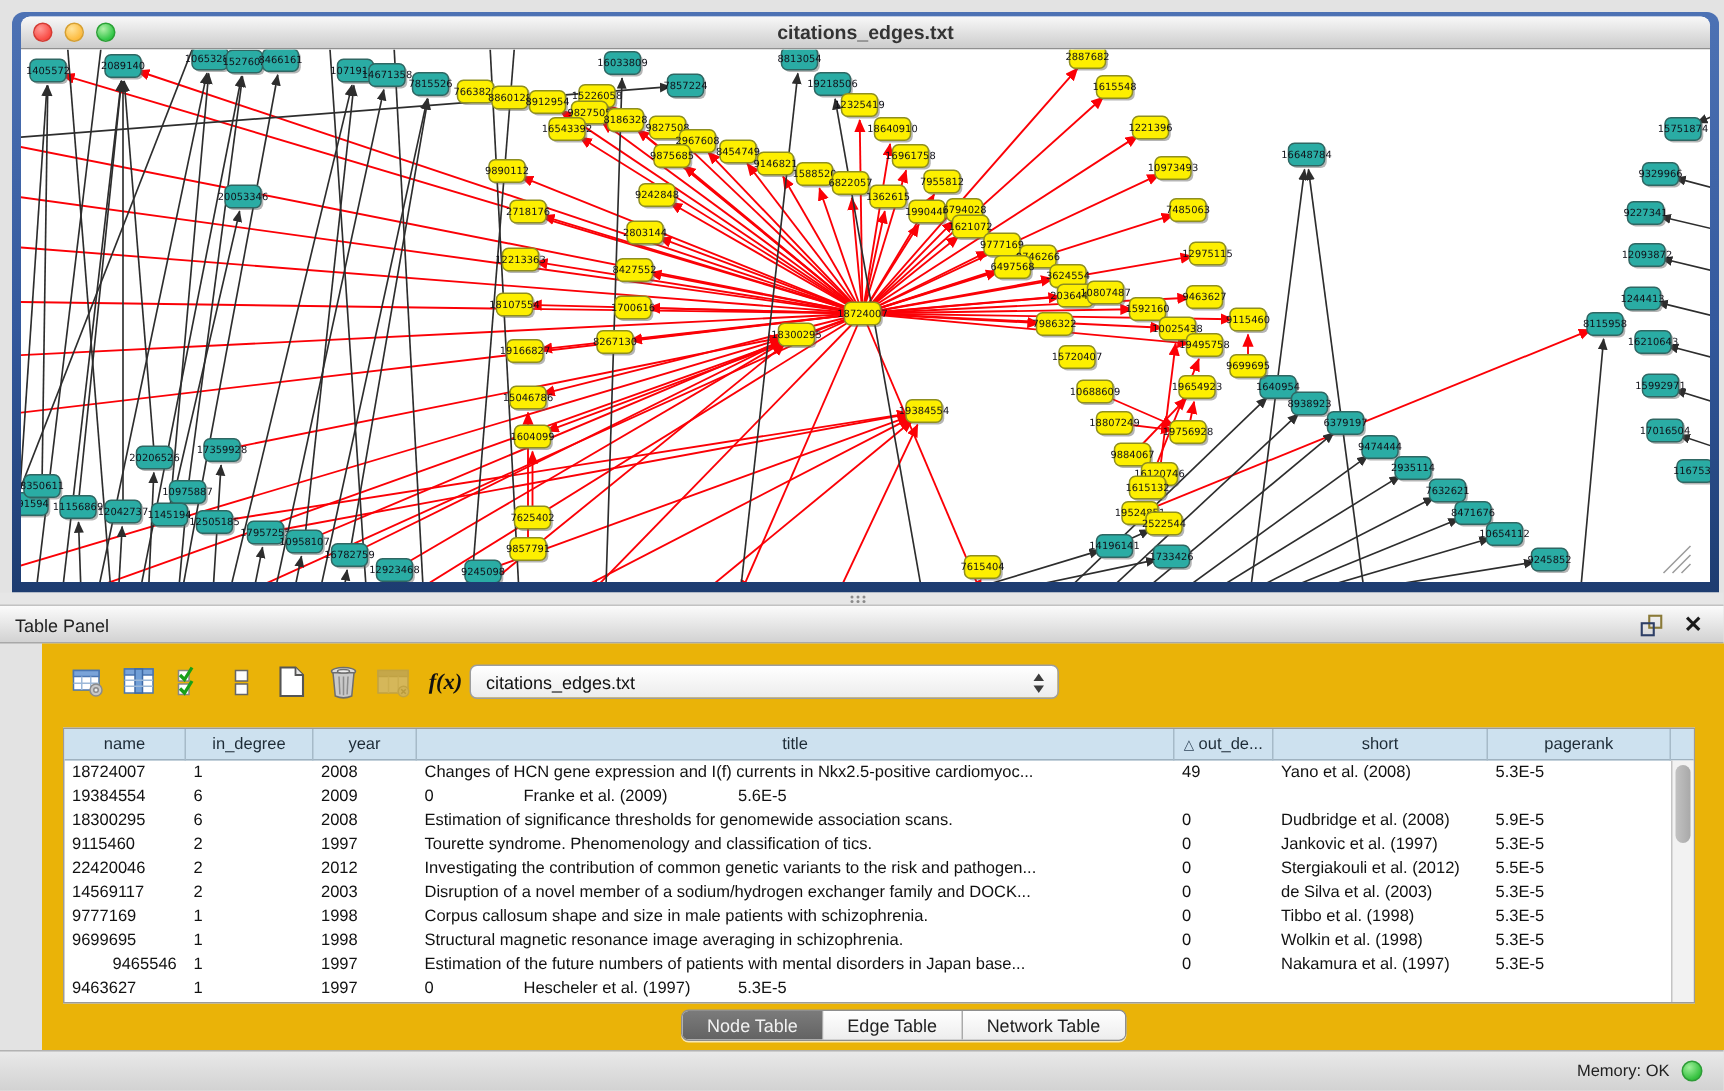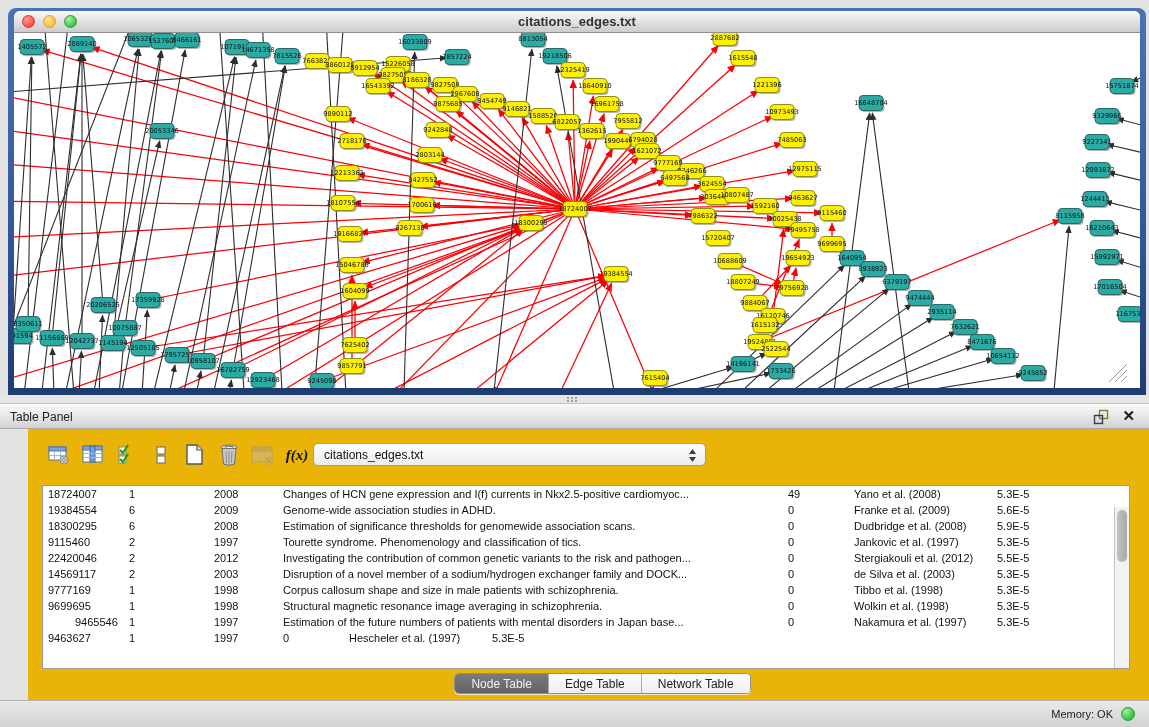--- a/index.html
+++ b/index.html
@@ -932,35 +932,43 @@
     <span class="combo-text">citations_edges.txt</span>
     <span class="combo-arrows">
       <svg width="9" height="15">
         <path d="M4.5 1 L8 6 L1 6 Z" fill="#3c3c3c"></path>
         <path d="M4.5 14 L8 9 L1 9 Z" fill="#3c3c3c"></path>
       </svg>
     </span>
   </div>
 
   <div class="tablebox">
+    <div class="thead" id="thead">
+        <div class="th" style="width: 81px;">name</div>
+        <div class="th" style="width: 85px;">in_degree</div>
+        <div class="th" style="width: 69px;">year</div>
+        <div class="th" style="width: 505px;">title</div>
+        <div class="th" style="width: 66px;"><span class="sortg">△</span>out_de...</div>
+        <div class="th" style="width: 143px;">short</div>
+        <div class="th" style="width: 122px;">pagerank</div>
+      </div>
     <div id="tbody">
         <div class="trow">
           <div class="td" style="width: 81px;">18724007</div>
           <div class="td" style="width: 85px;">1</div>
           <div class="td" style="width: 69px;">2008</div>
           <div class="td" style="width: 505px;">Changes of HCN gene expression and I(f) currents in Nkx2.5-positive cardiomyoc...</div>
           <div class="td" style="width: 66px;">49</div>
           <div class="td" style="width: 143px;">Yano et al. (2008)</div>
           <div class="td" style="width: 122px;">5.3E-5</div>
         </div>
         <div class="trow">
           <div class="td" style="width: 81px;">19384554</div>
           <div class="td" style="width: 85px;">6</div>
           <div class="td" style="width: 69px;">2009</div>
-          <div class="td" style="width: 505px;">Genome-wide association studies in ADHD.</div>
           <div class="td" style="width: 66px;">0</div>
           <div class="td" style="width: 143px;">Franke et al. (2009)</div>
           <div class="td" style="width: 122px;">5.6E-5</div>
         </div>
         <div class="trow">
           <div class="td" style="width: 81px;">18300295</div>
           <div class="td" style="width: 85px;">6</div>
           <div class="td" style="width: 69px;">2008</div>
           <div class="td" style="width: 505px;">Estimation of significance thresholds for genomewide association scans.</div>
           <div class="td" style="width: 66px;">0</div>

